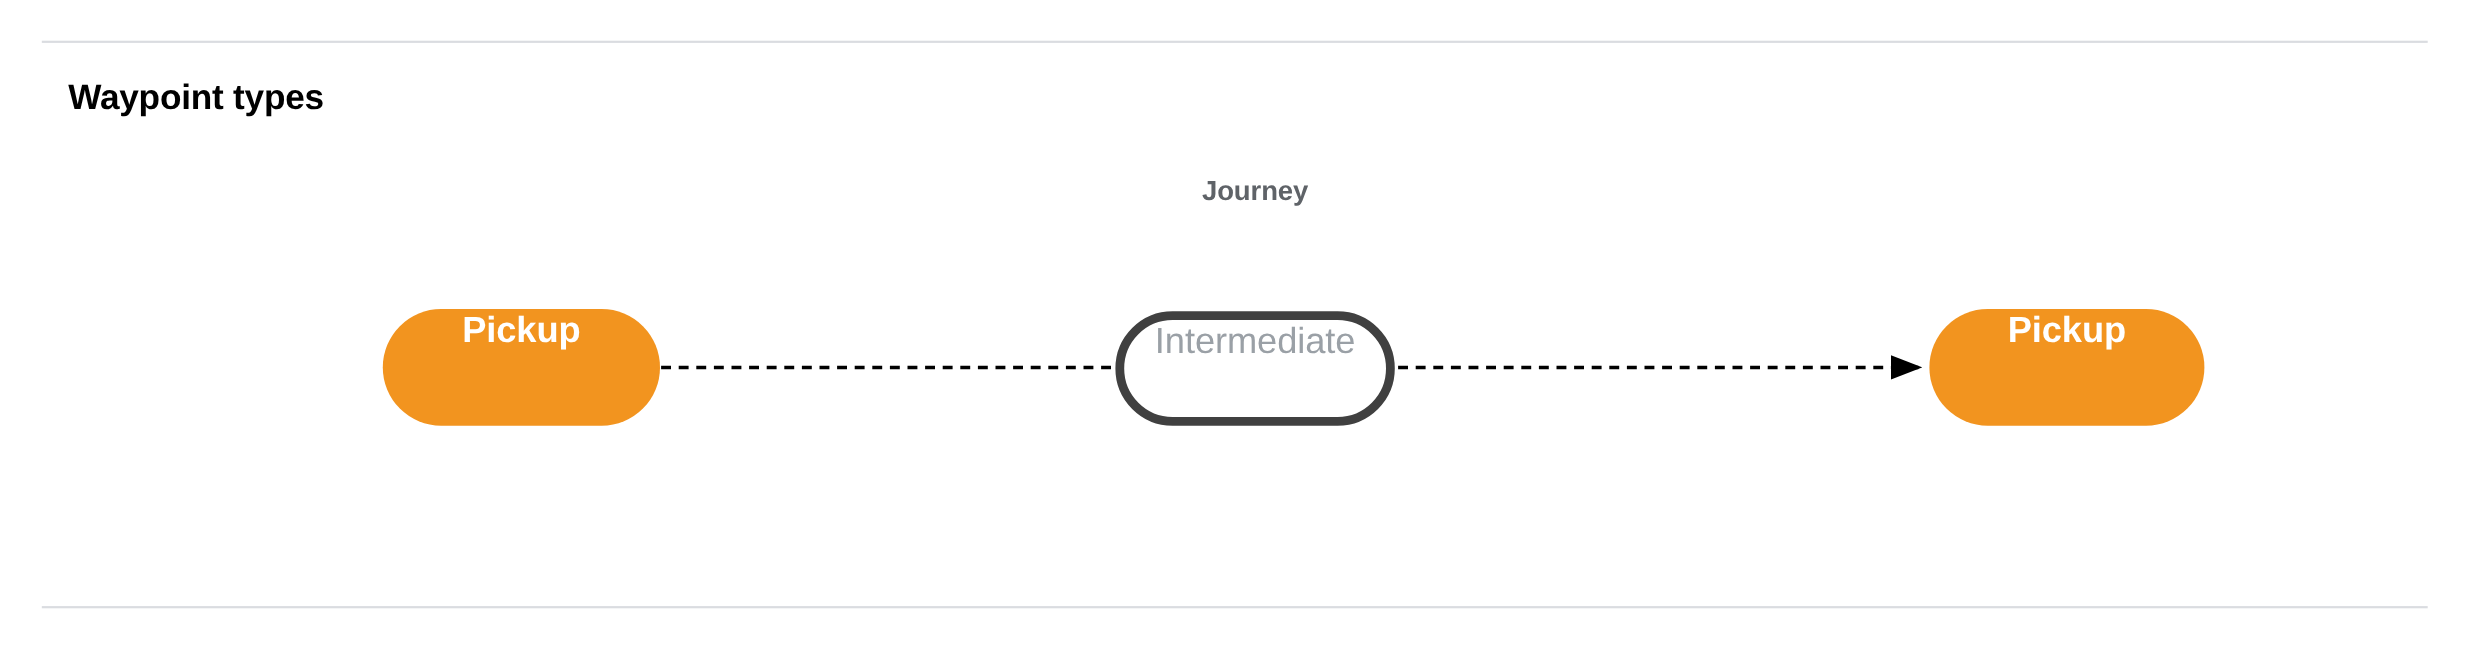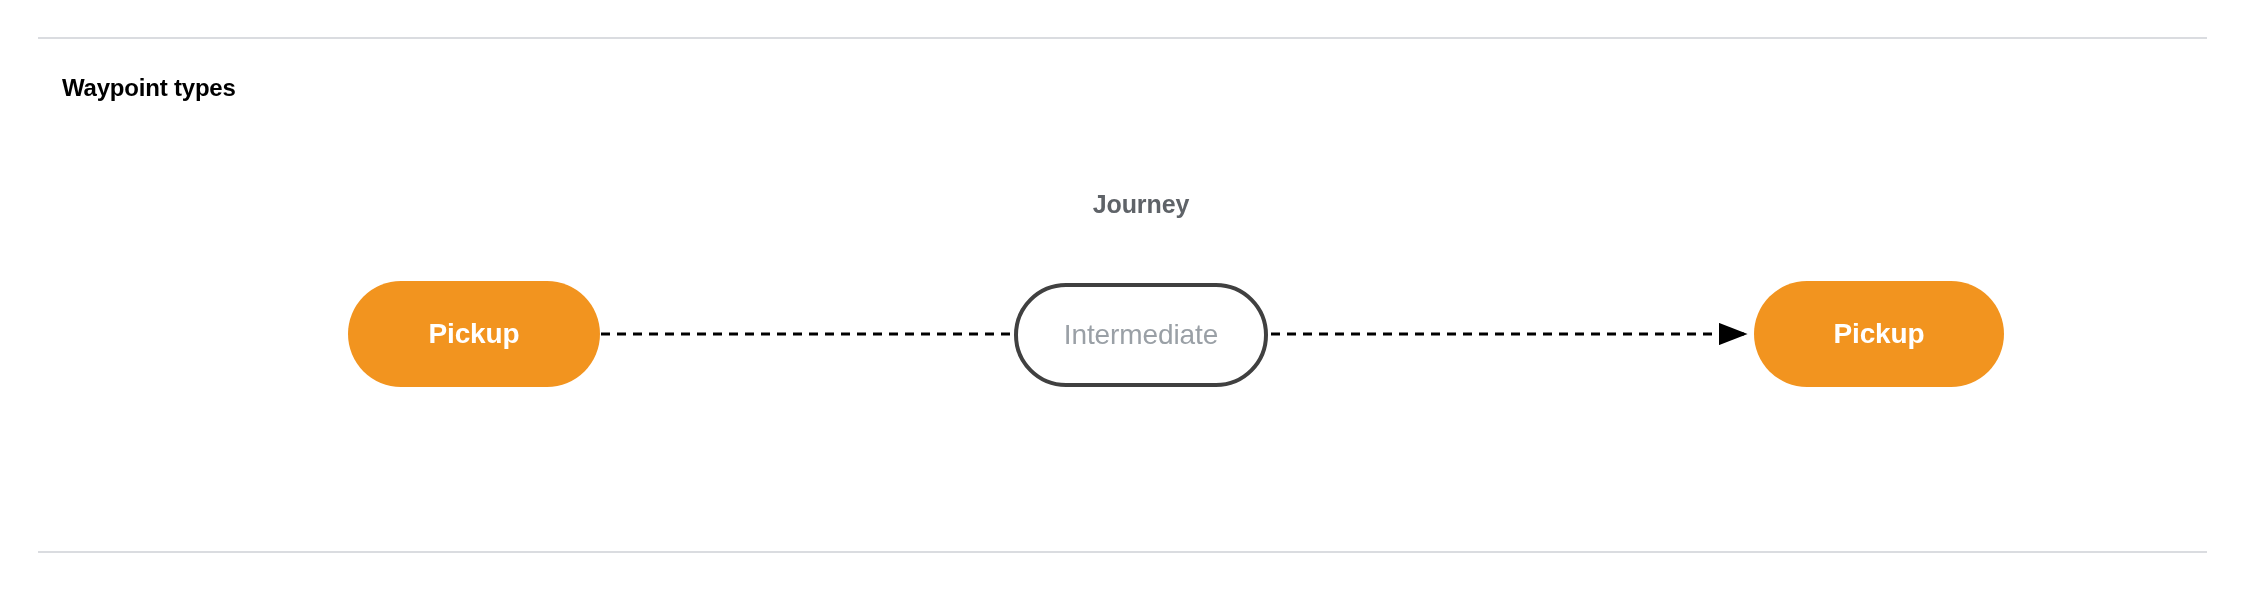--- a/index.html
+++ b/index.html
@@ -32,21 +32,21 @@
     background: #dadce0;
   }
   .divider.top    { top: 37px; }
   .divider.bottom { top: 551px; }
 
   
   .section-title {
     position: absolute;
     left: 62px;
     top: 66px;
-    font-size: 24px;
+    font-size: 32px;
     font-weight: bold;
     color: #000000;
     letter-spacing: -0.2px;
     line-height: 44px;
     white-space: nowrap;
   }
 
   
   .diagram {
     position: absolute;
@@ -60,46 +60,44 @@
     position: absolute;
     left: 1010px;
     top: 160px;
     width: 262px;
     text-align: center;
     font-size: 25px;
     font-weight: bold;
     color: #5f6368;
     letter-spacing: -0.1px;
     white-space: nowrap;
-    margin-top: 30px;
   }
 
   
   .node {
     position: absolute;
     box-sizing: border-box;
     display: flex;
-    align-items: center;
     justify-content: center;
     border-radius: 60px;
-    font-size: 28px;
+    font-size: 33px;
     letter-spacing: -0.1px;
     white-space: nowrap;
   }
 
   .node-terminal {
     background: #F2941F;
     color: #ffffff;
     font-weight: bold;
     height: 106px;
   }
 
   .node-intermediate {
     background: #ffffff;
-    border: 4px solid #404040;
+    border: 8px solid #404040;
     color: #9aa0a6;
     font-weight: normal;
     height: 104px;
   }
 
   #node-pickup       { left: 348px;  top: 281px; width: 252px; }
   #node-intermediate { left: 1014px; top: 283px; width: 254px; }
   #node-dropoff      { left: 1754px; top: 281px; width: 250px; }
 
   

